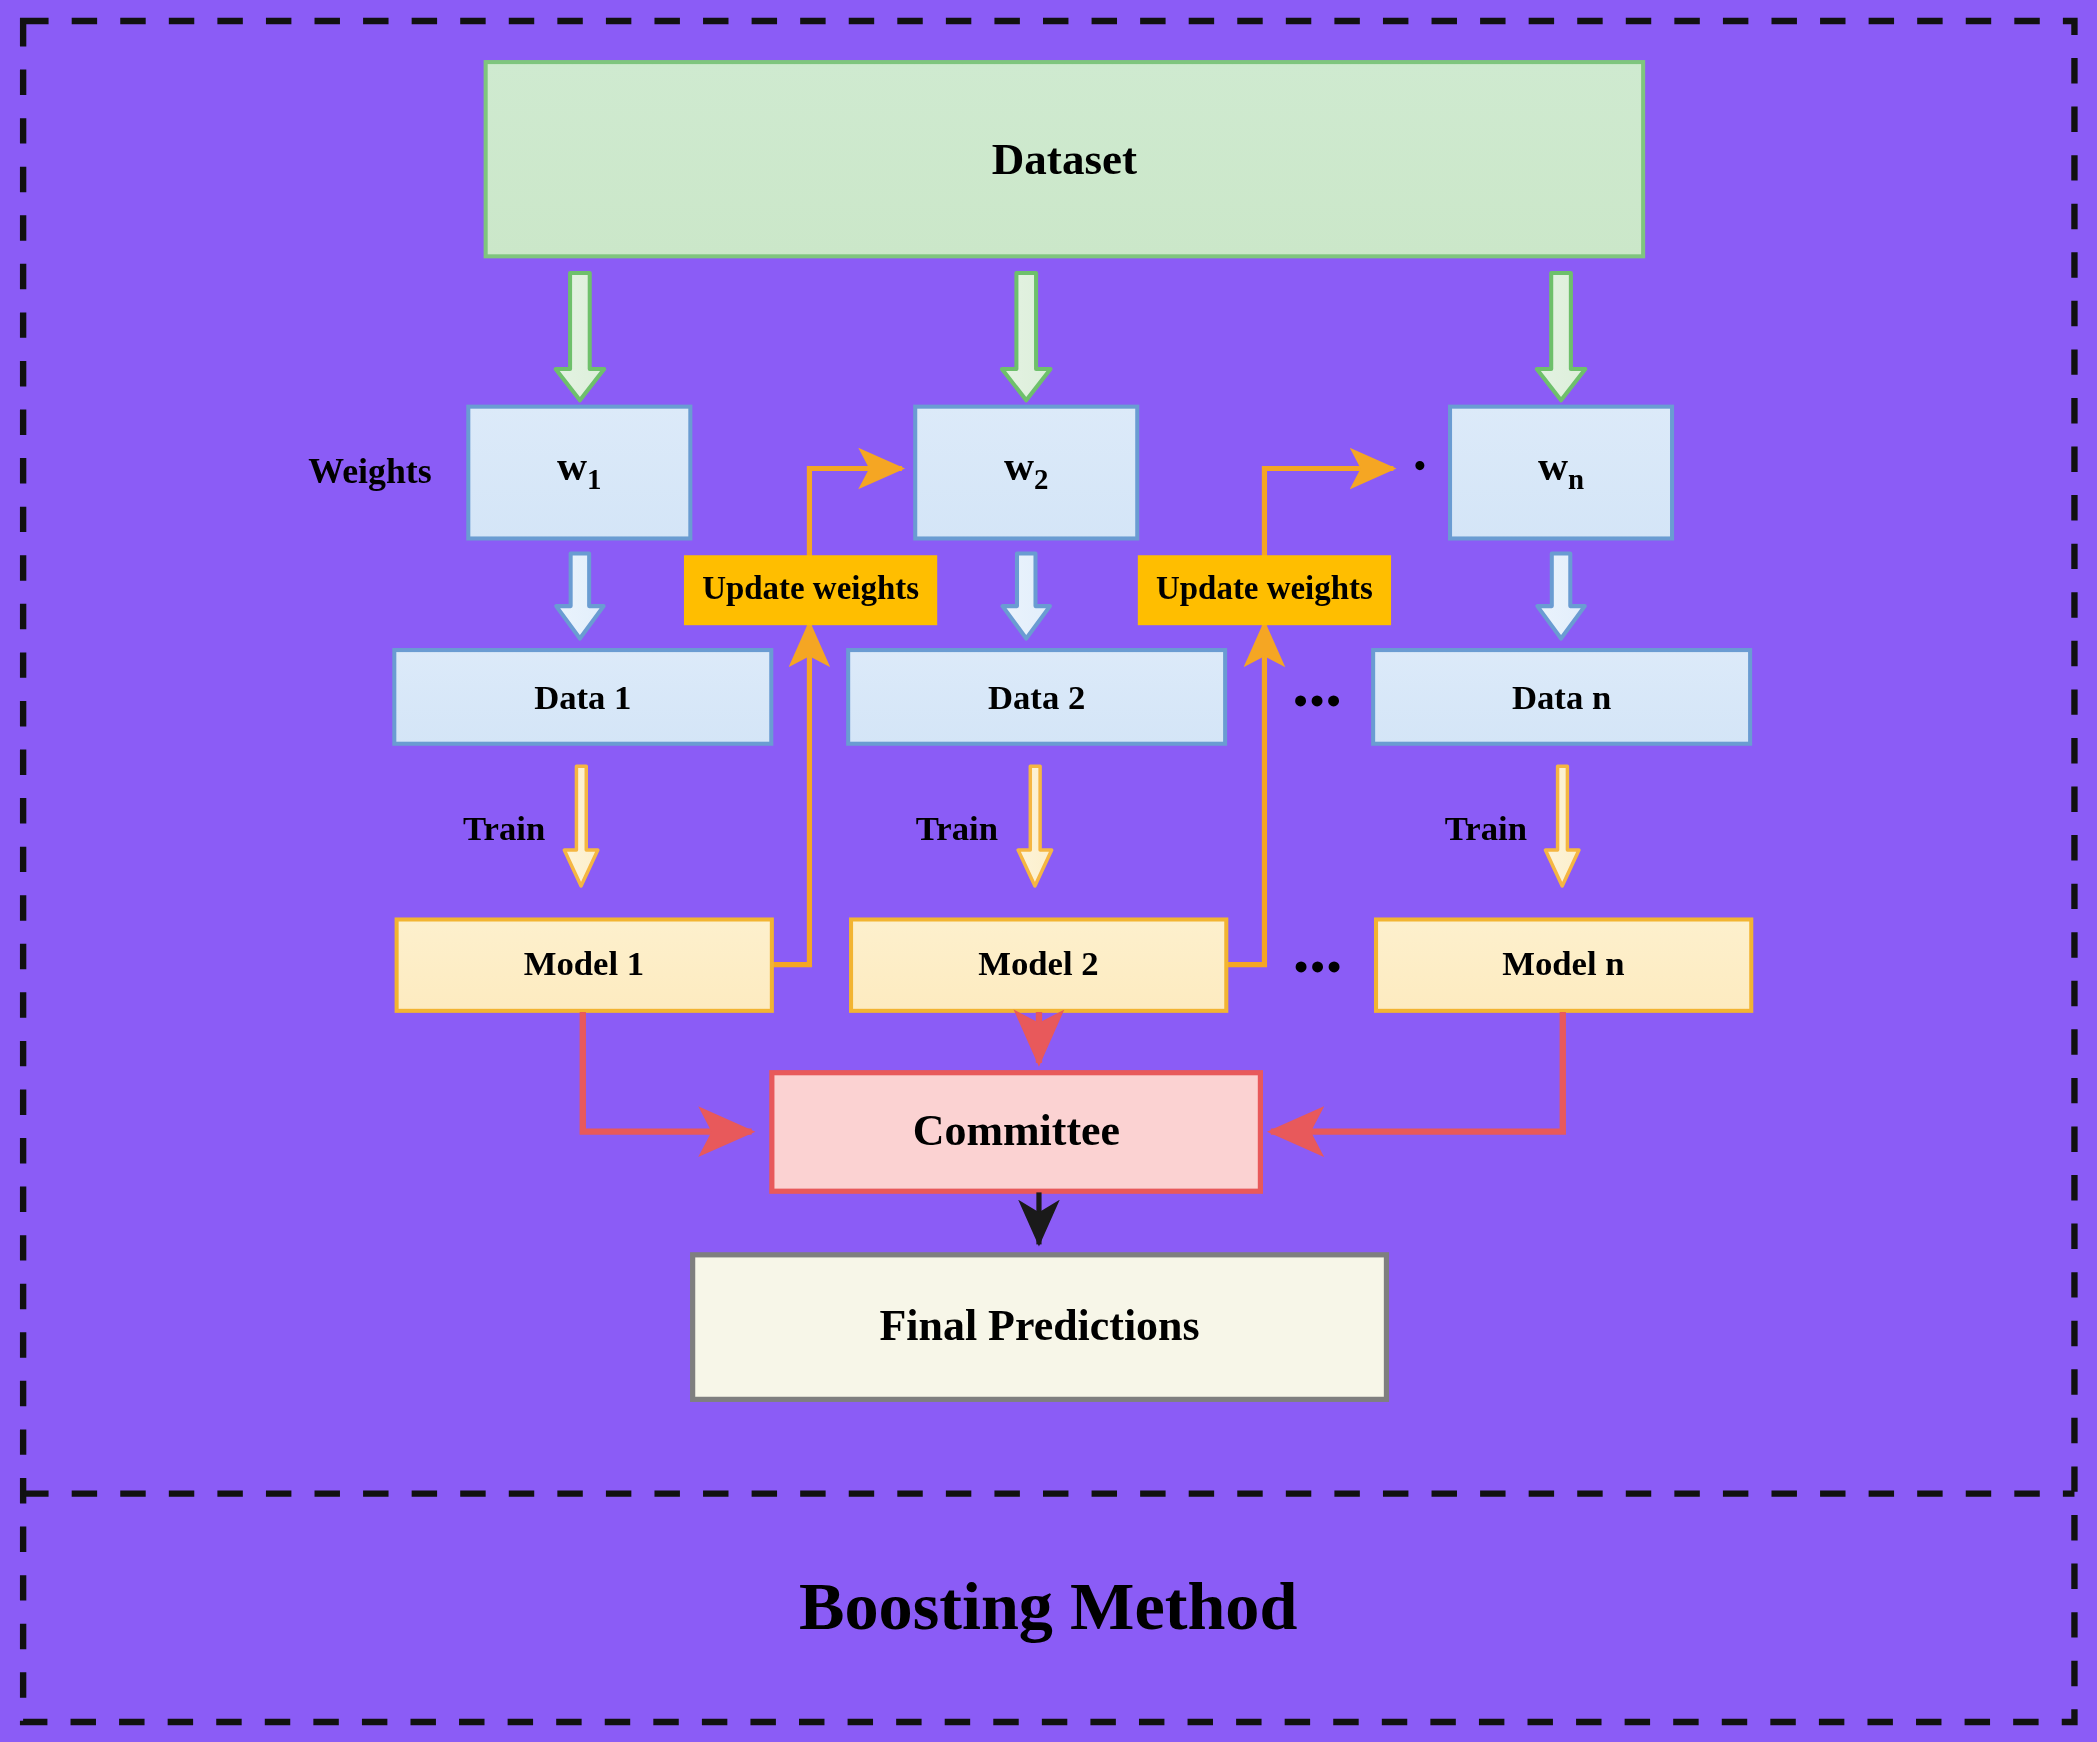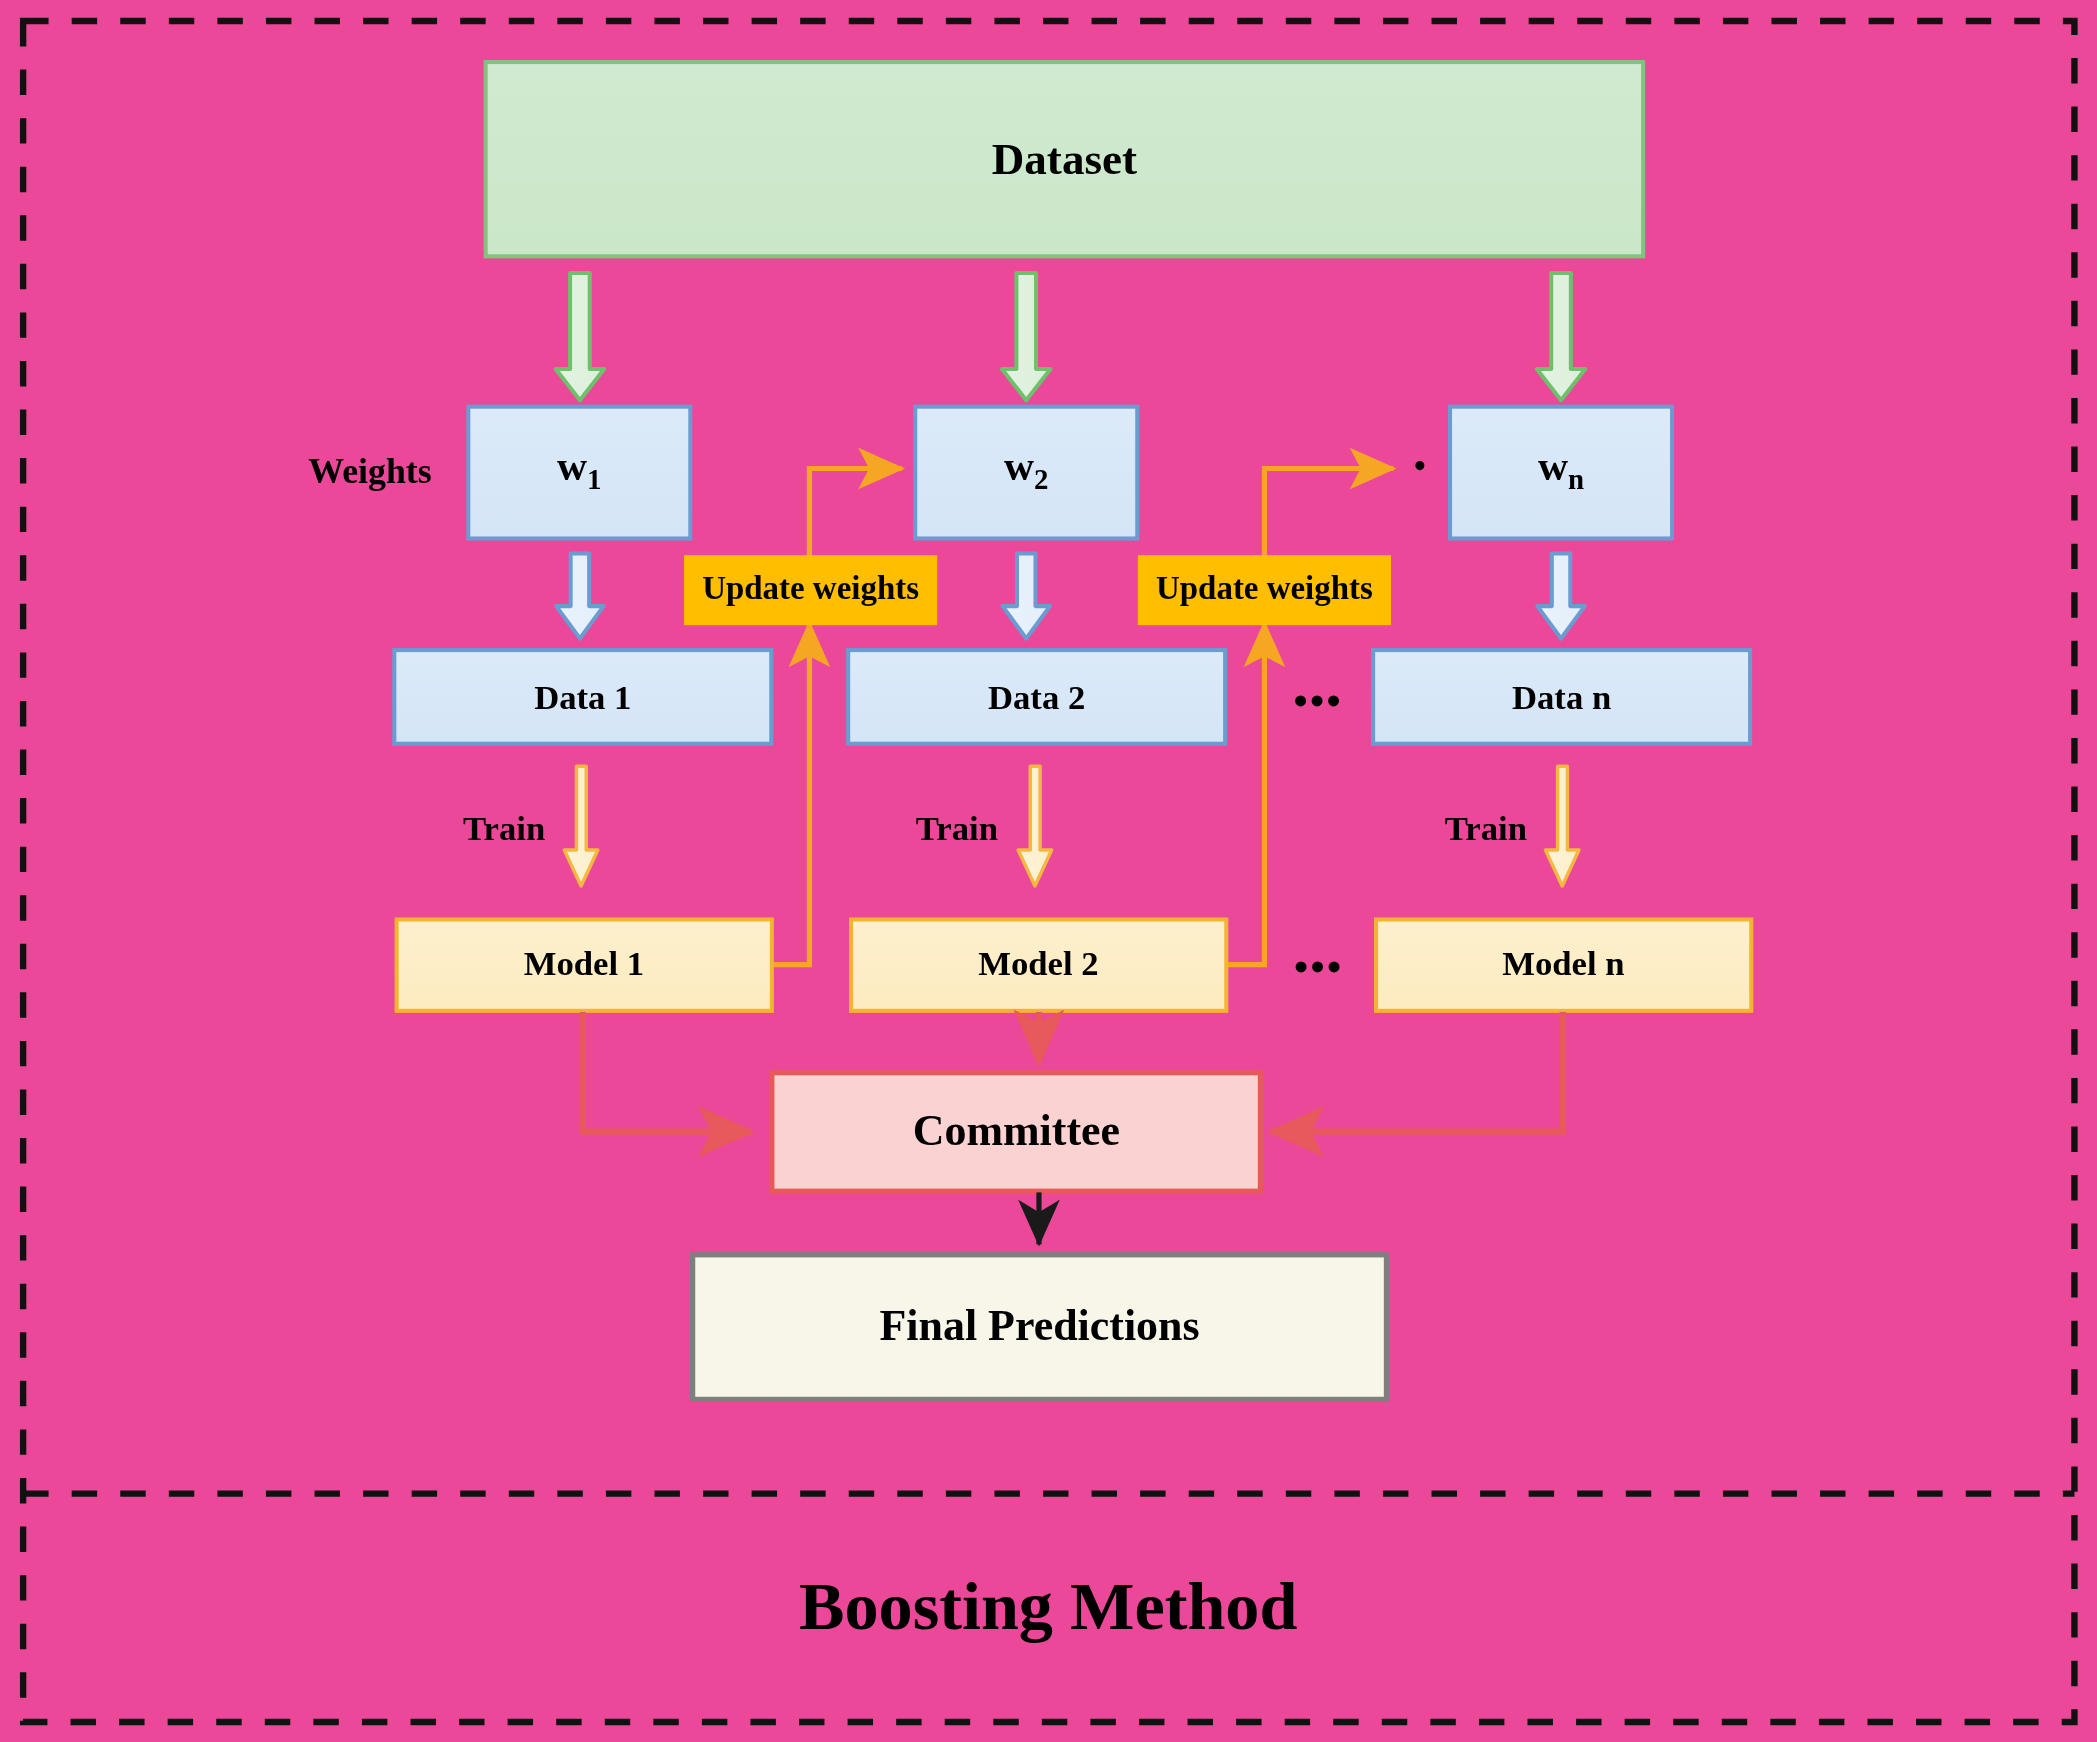--- a/index.html
+++ b/index.html
@@ -1,17 +1,17 @@
 <!DOCTYPE html>
 <html style="font-size:9.3px"><head>
 <meta charset="utf-8">
 <style>
   html,body{margin:0;padding:0;background:#ffffff;}
   body{font-family:"Liberation Serif", serif;}
-  #stage{position:relative;width:2097px;height:1743px;background:#ec4899;overflow:hidden;}
+  #stage{position:relative;width:2097px;height:1743px;background:#8b5cf6;overflow:hidden;}
   #diagram{position:absolute;left:0;top:0;width:2097px;height:1743px;}
   .nodeText{
     font-family:"Liberation Serif", serif;
     font-weight:bold;
     fill:#000000;
     text-anchor:middle;
     dominant-baseline:middle;
   }
   .lbl-plain{
     font-family:"Liberation Serif", serif;

